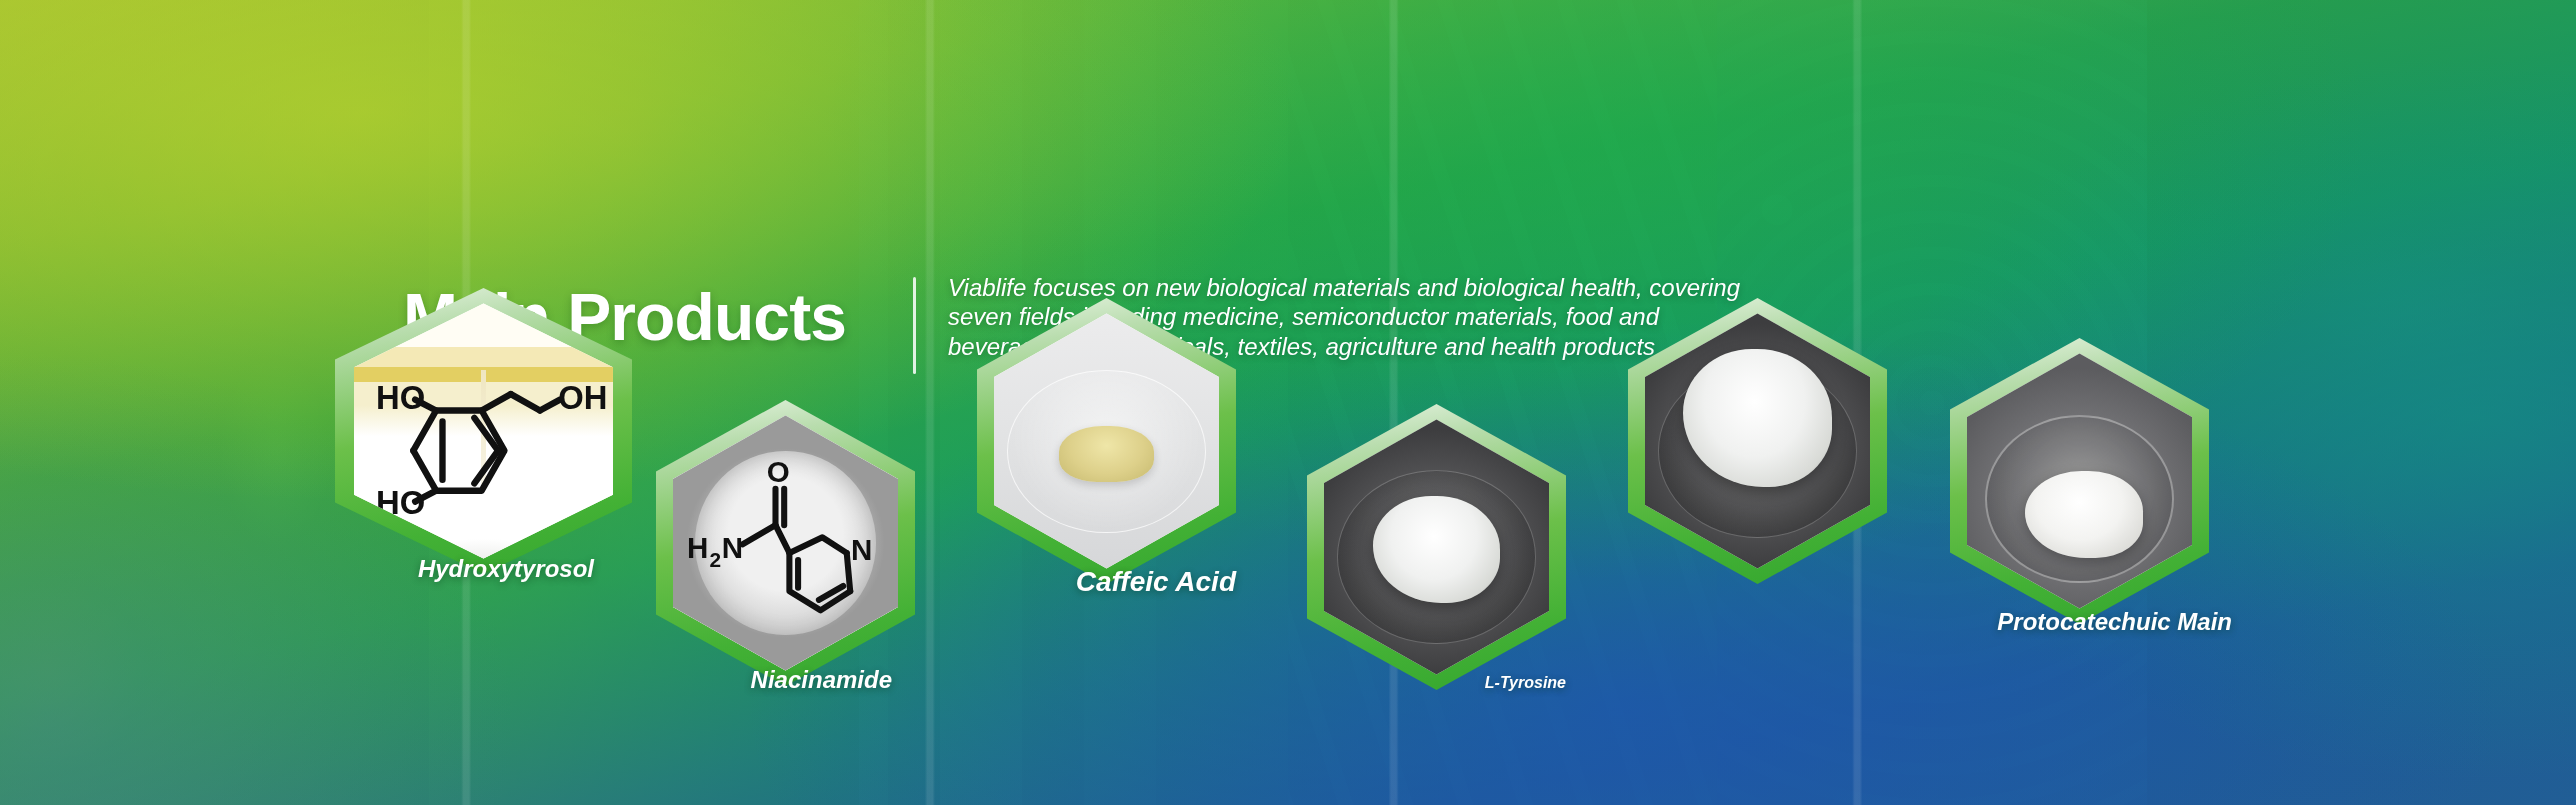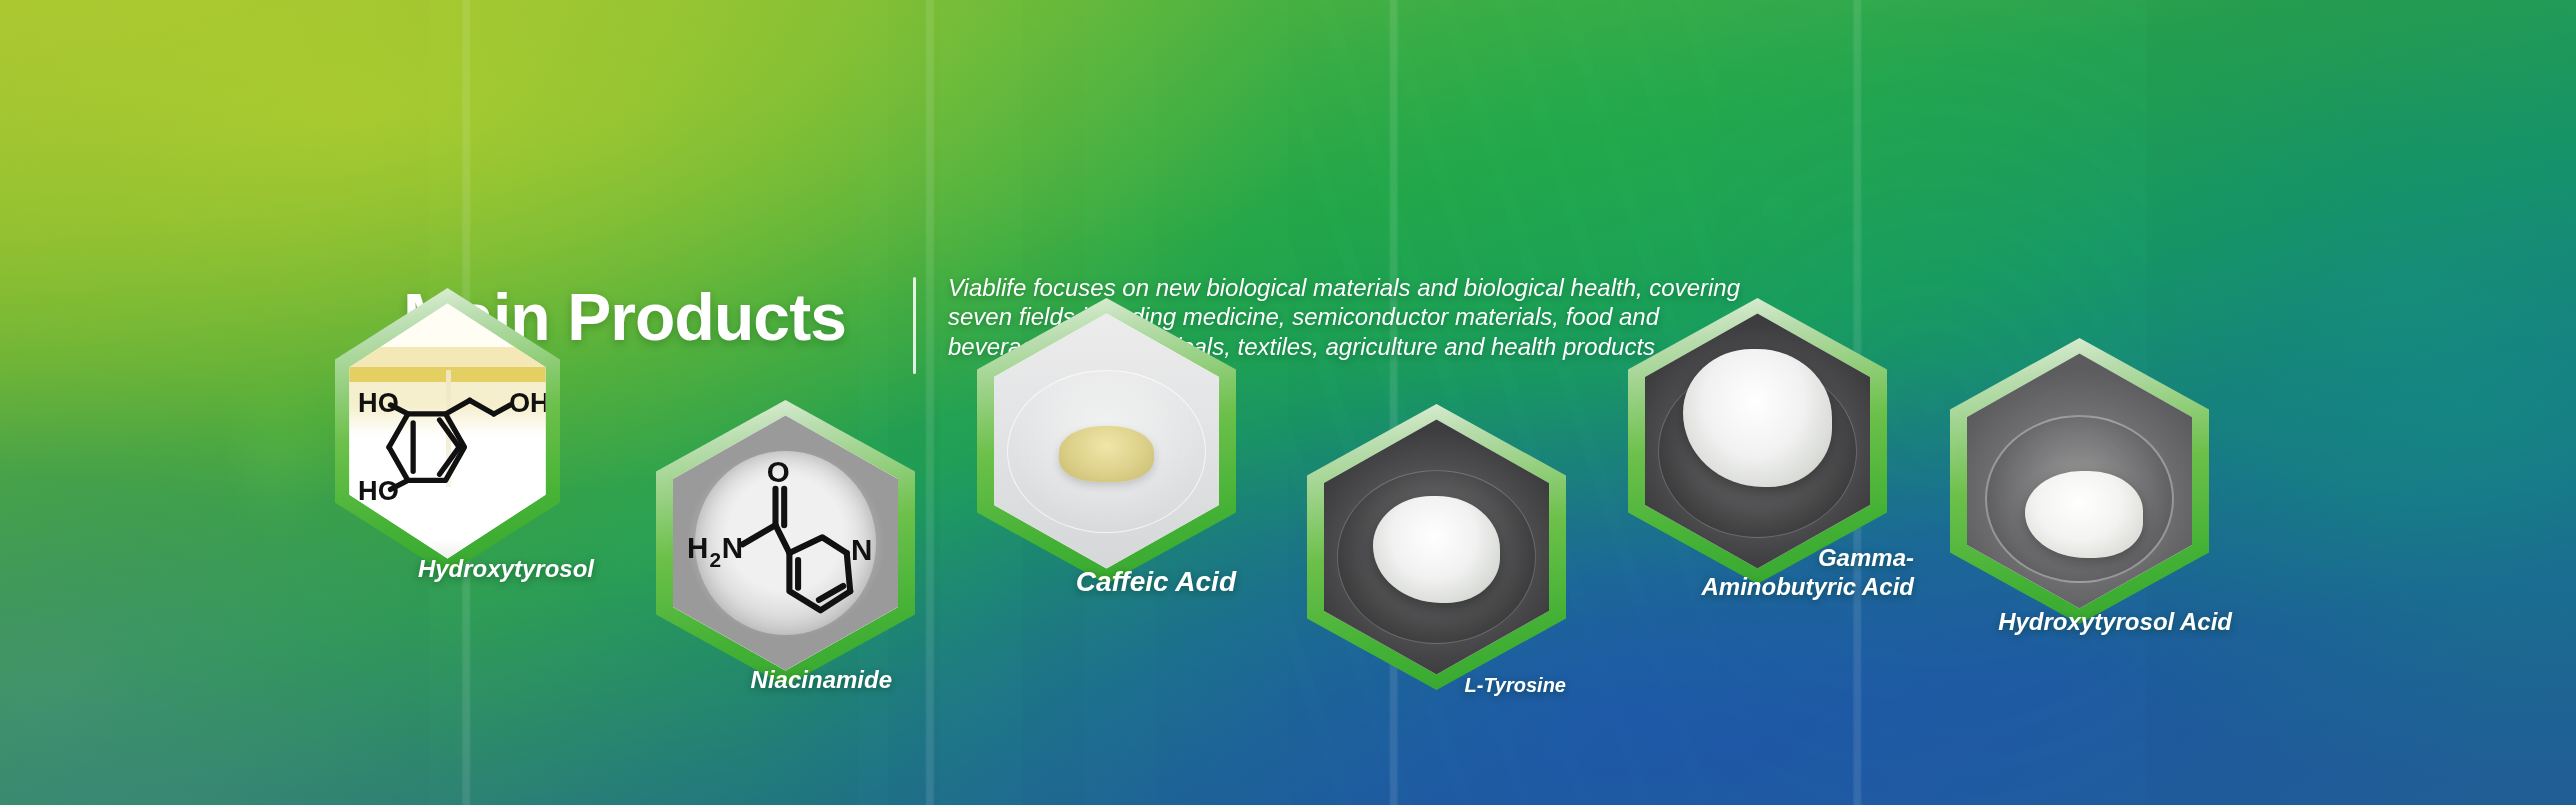--- a/index.html
+++ b/index.html
@@ -238,21 +238,21 @@
   <div class="header">
     <div class="title">Main Products</div>
     <div class="divider"></div>
     <div class="desc">
       <p>Viablife focuses on new biological materials and biological health, covering</p>
       <p>seven fields including medicine, semiconductor materials, food and</p>
       <p>beverage, daily chemicals, textiles, agriculture and health products</p>
     </div>
   </div>
 
-  <div class="hex-card" style="left:335px;top:288px;width:225px;height:286px;">
+  <div class="hex-card" style="left:335px;top:288px;width:297px;height:286px;">
     <div class="hex-outer">
       <div class="hex-inner">
         <div class="hex-photo photo-oil"></div>
         <div class="struct">
           <svg viewBox="0 0 260 280" preserveAspectRatio="xMidYMid meet">
             <g stroke="#111" stroke-width="7" fill="none" stroke-linecap="round" stroke-linejoin="round">
               <polygon points="78,118 128,118 153,162 128,206 78,206 53,162"></polygon>
               <line x1="85" y1="130" x2="85" y2="194"></line>
               <line x1="120" y1="126" x2="146" y2="162"></line>
               <line x1="120" y1="198" x2="146" y2="162"></line>
@@ -311,35 +311,33 @@
   </div>
   <div class="hex-label" style="left:977px;top:565px;width:259px;font-size:28px;">Caffeic Acid</div>
 
   <div class="hex-card" style="left:1307px;top:404px;width:259px;height:286px;">
     <div class="hex-outer">
       <div class="hex-inner">
         <div class="hex-photo photo-dark-dish"></div>
       </div>
     </div>
   </div>
-  <div class="hex-label" style="left:1307px;top:673px;width:259px;font-size:20px;">L-Tyrosine</div>
+  <div class="hex-label" style="left:1307px;top:673px;width:259px;font-size:16px;">L-Tyrosine</div>
 
   <div class="hex-card" style="left:1628px;top:298px;width:259px;height:286px;">
     <div class="hex-outer">
       <div class="hex-inner">
         <div class="hex-photo photo-dark-dish photo-gaba"></div>
       </div>
     </div>
   </div>
-  <div class="hex-label" style="left:1601px;top:544px;width:313px;font-size:24px;">Gamma-
-Aminobutyric Acid</div>
 
   <div class="hex-card" style="left:1950px;top:338px;width:259px;height:286px;">
     <div class="hex-outer">
       <div class="hex-inner">
         <div class="hex-photo photo-proto"></div>
       </div>
     </div>
   </div>
-  <div class="hex-label" style="left:1928px;top:608px;width:304px;font-size:24px;">Hydroxytyrosol Acid</div>
+  <div class="hex-label" style="left:1928px;top:608px;width:304px;font-size:24px;">Protocatechuic Main</div>
 
 </div>
 
 
 </body></html>

